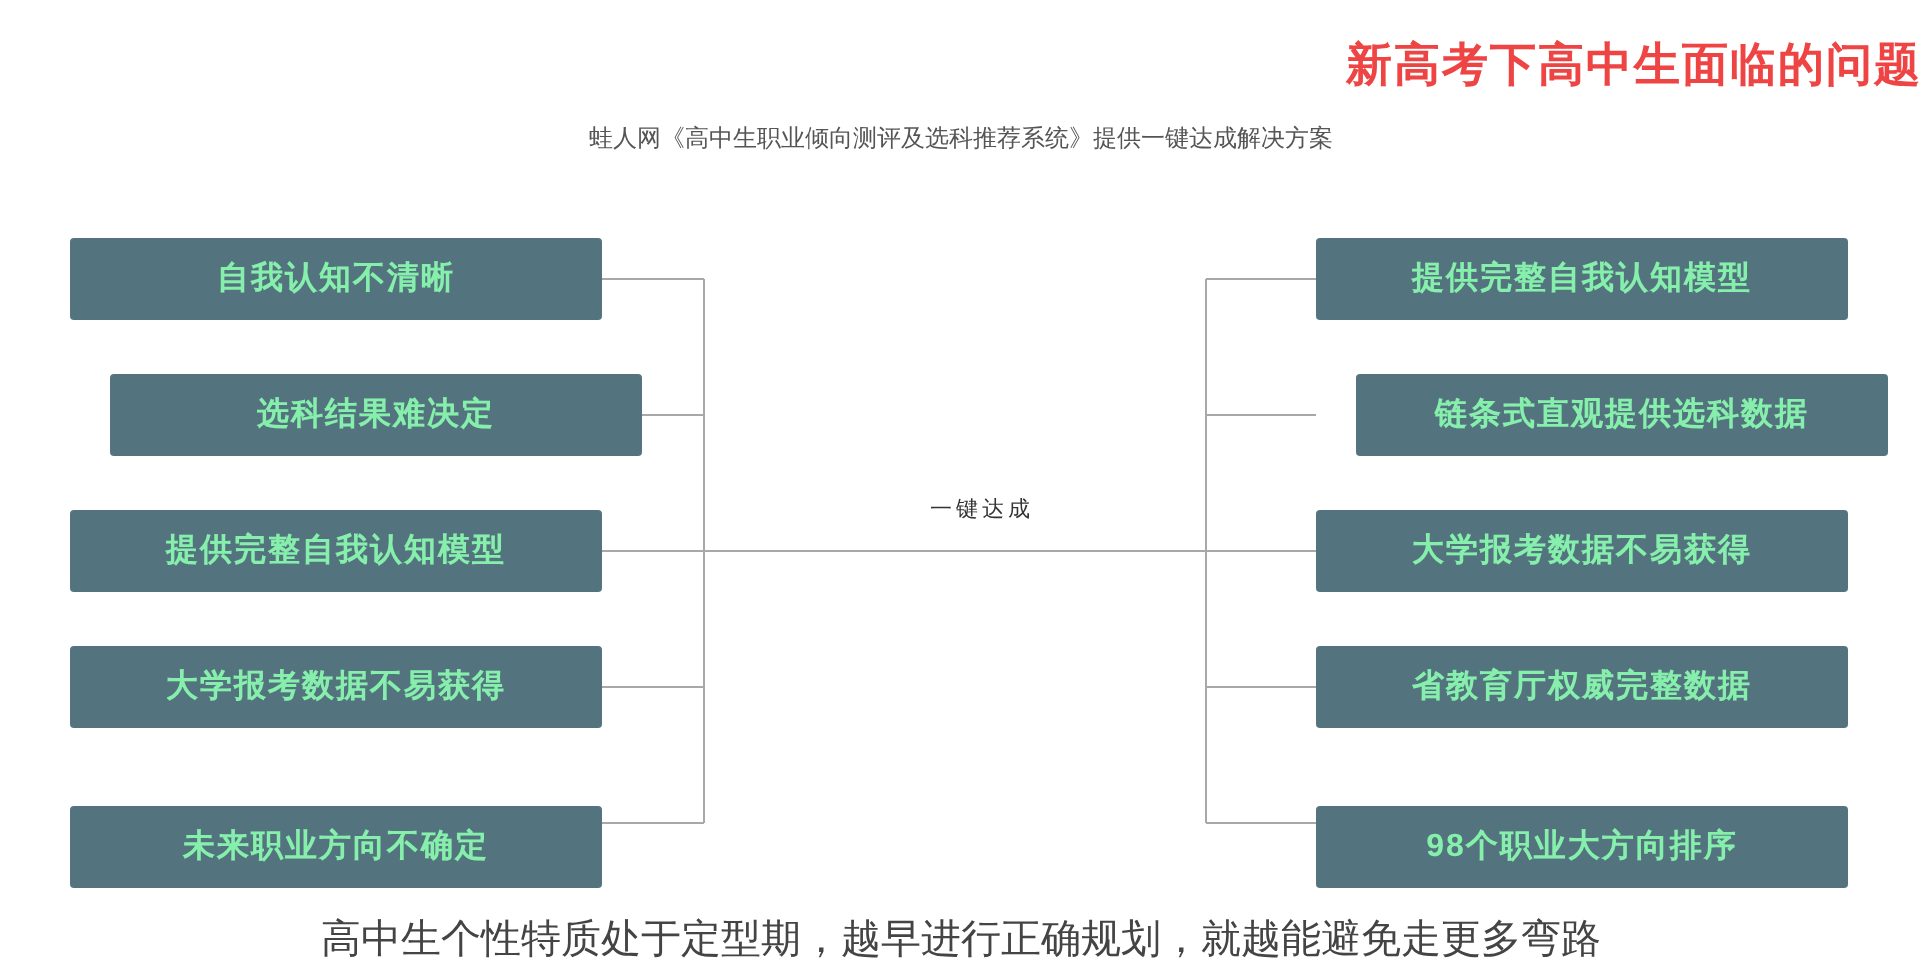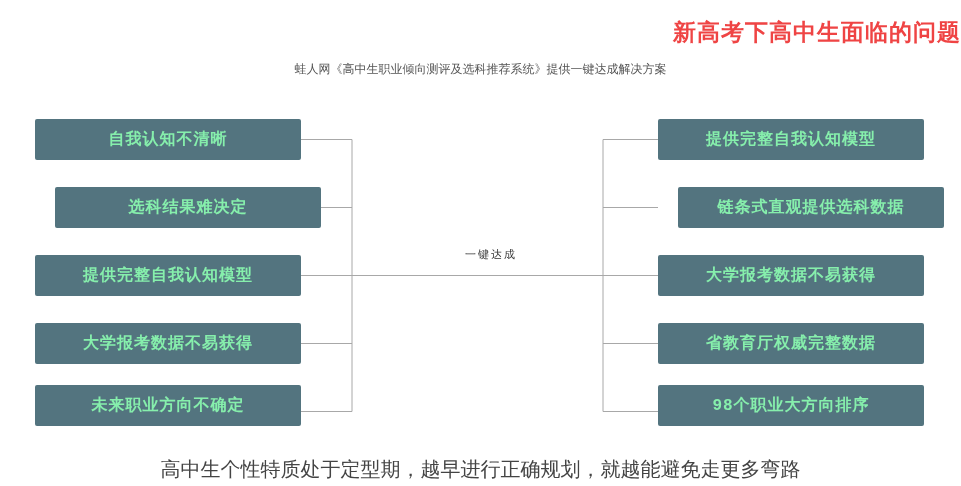--- a/index.html
+++ b/index.html
@@ -48,21 +48,21 @@
     justify-content: center;
     border-radius: 2px;
     letter-spacing: 1px;
   }
   .left-col  { left: 35px; }
   .right-col { left: 658px; }
   .row-0 { top: 119px; }
   .row-1 { top: 187px; margin-left: 20px; }
   .row-2 { top: 255px; }
   .row-3 { top: 323px; }
-  .row-4 { top: 385px; font-family: Liberation Mono, monospace; }
+  .row-4 { top: 403px; }
   .connector-svg {
     position: absolute;
     top: 0;
     left: 0;
     width: 961px;
     height: 486px;
     pointer-events: none;
   }
   .connector-label {
     position: absolute;

